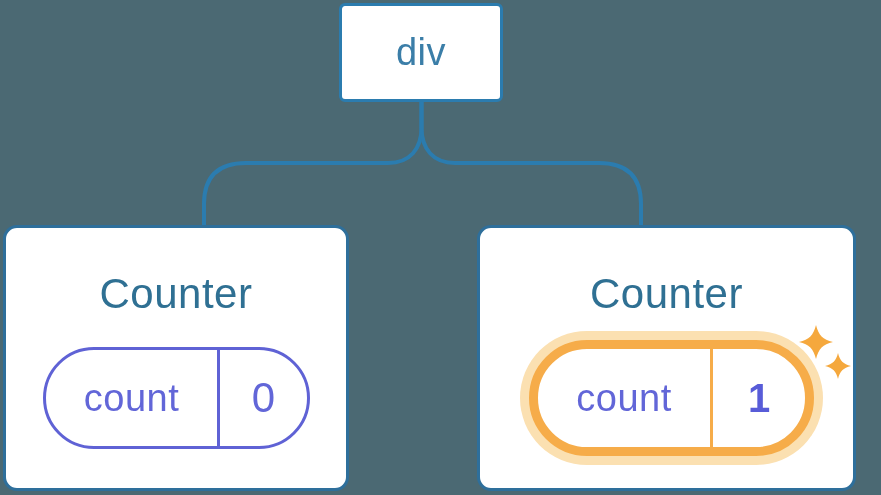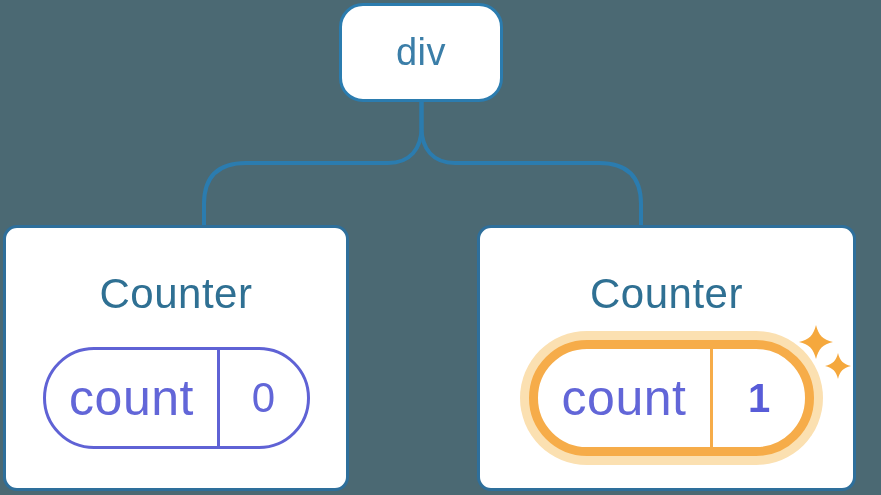--- a/index.html
+++ b/index.html
@@ -21,21 +21,21 @@
     width: 881px; height: 495px;
     pointer-events: none;
   }
   
   .root-node {
     position: absolute;
     left: 339px; top: 3px;
     width: 164px; height: 99px;
     background: #ffffff;
     border: 3px solid #2B7CAF;
-    border-radius: 24px;
+    border-radius: 6px;
     box-sizing: border-box;
     display: flex;
     align-items: center;
     justify-content: center;
   }
   .root-node .node-label {
     font-size: 38px;
     font-weight: 500;
     color: #3B7EA8;
     letter-spacing: 0.5px;
@@ -90,21 +90,21 @@
   .pill-section {
     display: flex;
     align-items: center;
     justify-content: center;
   }
   .pill-key-section   { flex: 1 1 auto; }
   .pill-value-section { width: 87px; flex: 0 0 auto; }
   .pill.highlight .pill-value-section { width: 92px; }
   .pill-divider { width: 3px; flex: 0 0 auto; }
   .pill-key {
-    font-size: 50px;
+    font-size: 38px;
     color: #6266D8;
     letter-spacing: 0.5px;
   }
   .pill-value {
     font-size: 42px;
     color: #6266D8;
   }
   .pill-value.bold {
     font-size: 40px;
     font-weight: 700;

